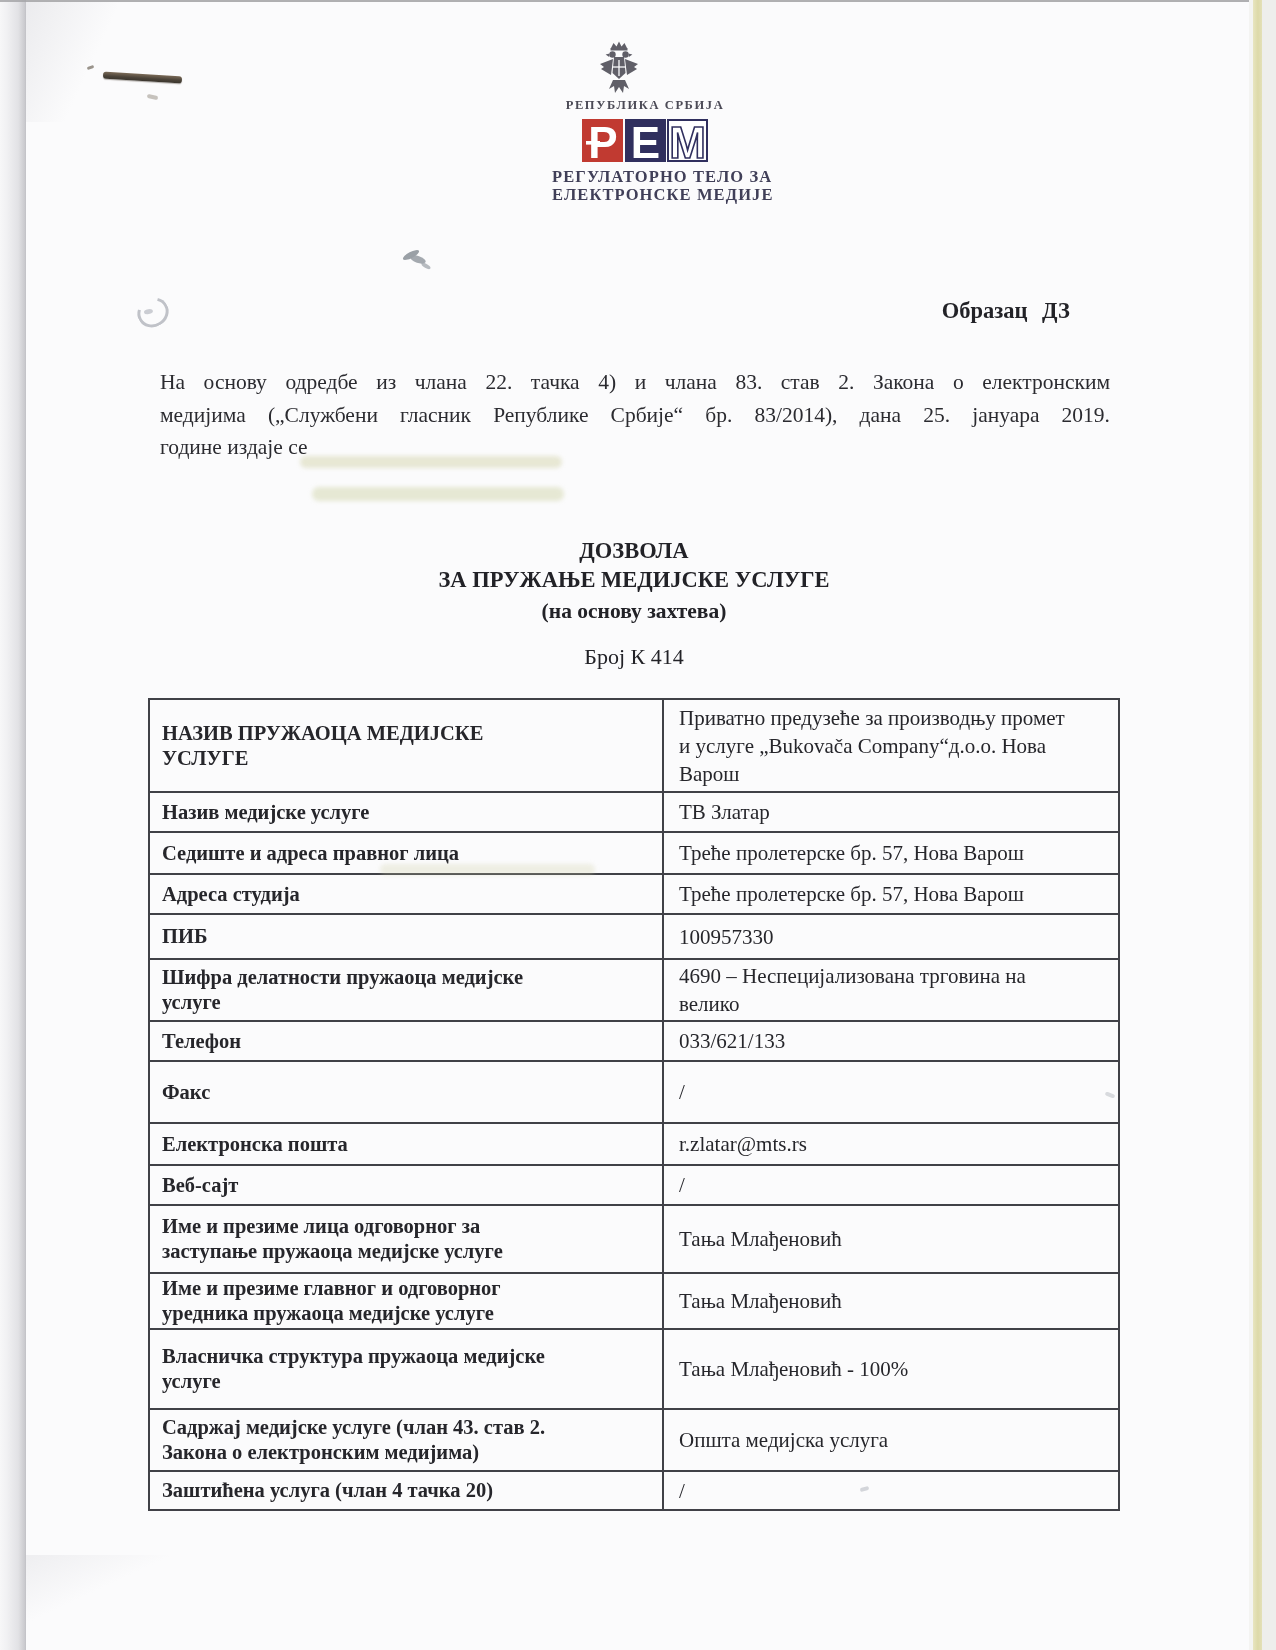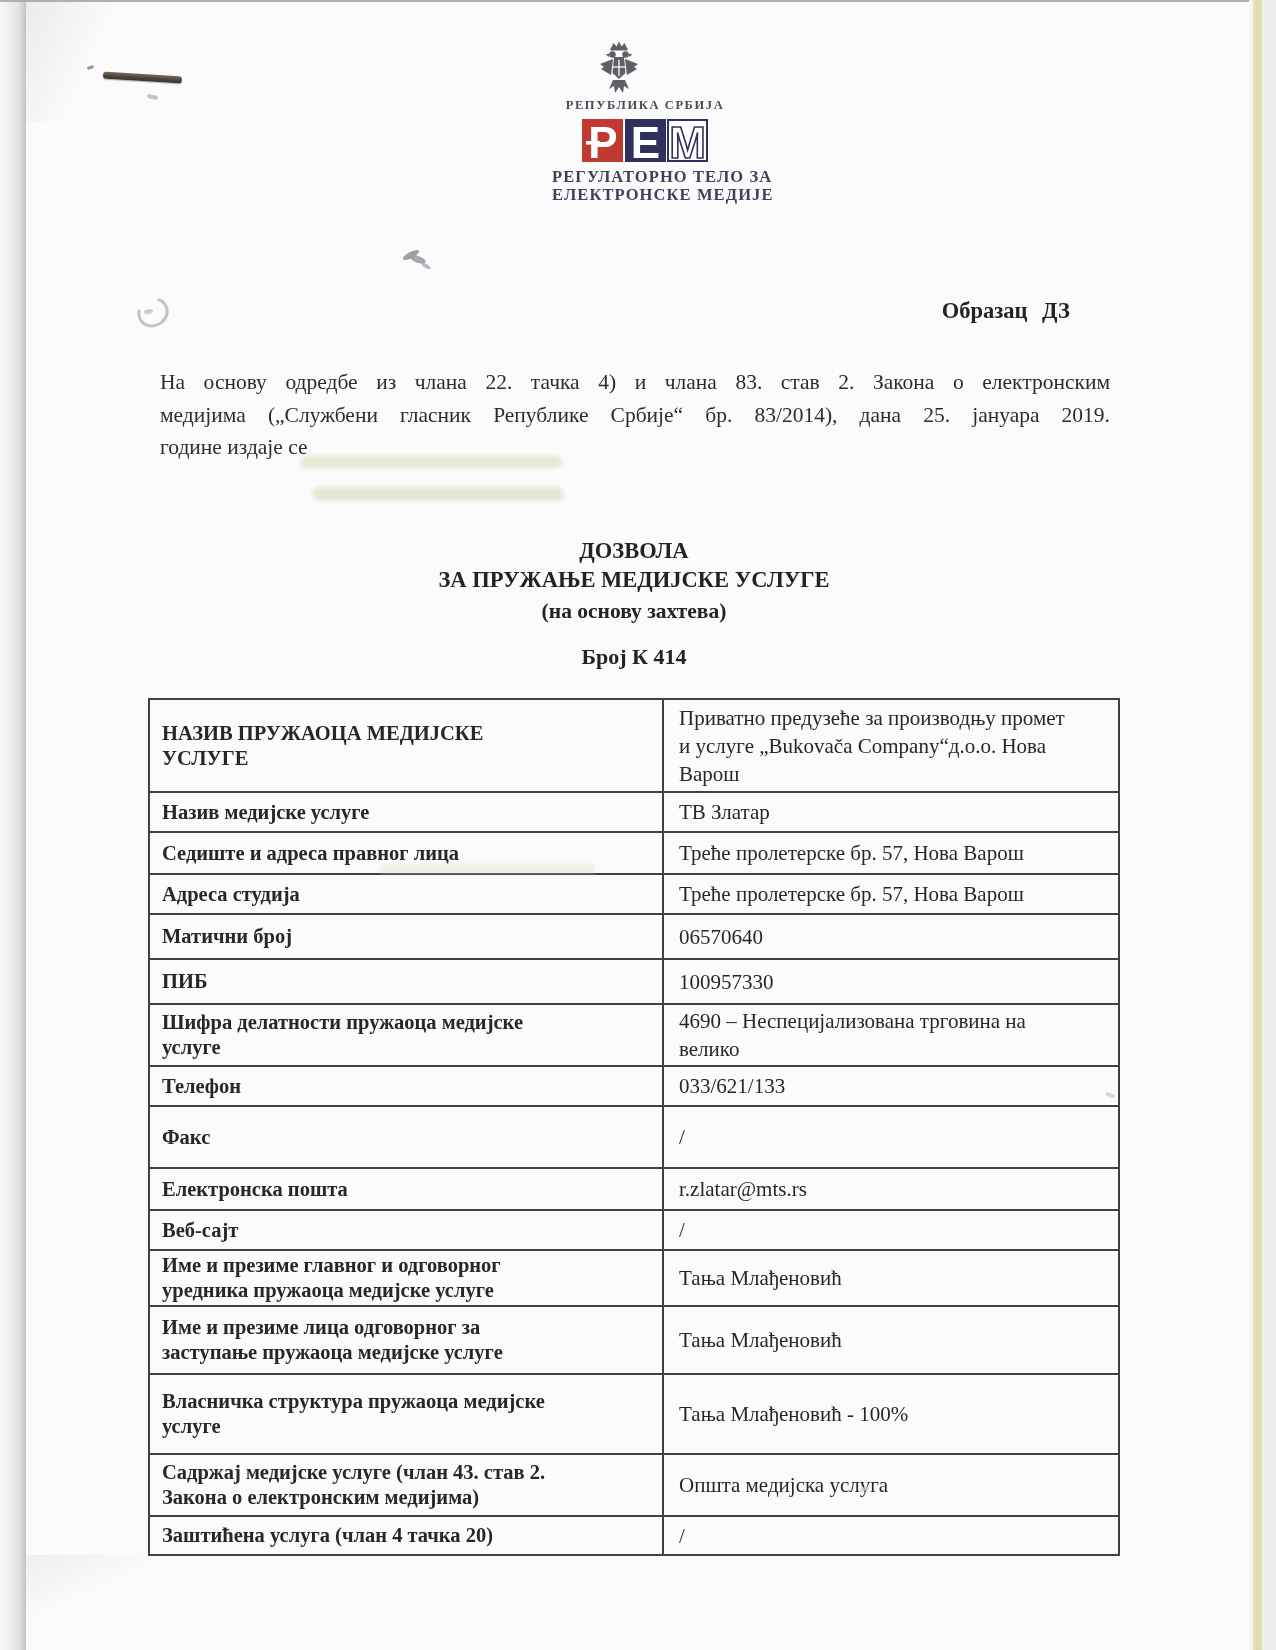--- a/index.html
+++ b/index.html
@@ -41,21 +41,21 @@
   .intro{position:absolute;left:160px;top:366px;width:950px;font-size:21.5px;color:#2b2b30;}
   .intro-line{line-height:32.5px;}
   .intro-line.just{text-align:justify;text-align-last:justify;}
 
   
   .title-block{position:absolute;left:148px;top:536px;width:972px;text-align:center;
     font-weight:bold;color:#222227;}
   .title-line{font-size:22.5px;line-height:29px;}
   .title-sub{font-size:21.5px;line-height:29px;margin-top:3px;}
   .doc-number{position:absolute;left:148px;top:644px;width:972px;text-align:center;
-    font-size:22px;font-weight:bold;color:#222227;}
+    font-size:22px;font-weight:normal;color:#222227;}
 
   
   table.lic-table{position:absolute;left:148px;top:698px;width:972px;
     border-collapse:collapse;table-layout:fixed;background:transparent;padding-left:12px;}
   table.lic-table td{border:2px solid #404147;vertical-align:middle;
     white-space:pre-line;overflow:hidden;}
   td.lbl{width:492px;font-weight:bold;font-size:20.5px;line-height:25px;padding:2px 8px 2px 12px;}
   td.val{font-size:21px;line-height:28px;padding:2px 6px 2px 15px;}
 
   
@@ -169,24 +169,20 @@
       </tr>
       <tr style="height: 42px;">
         <td class="lbl">Седиште и адреса правног лица</td>
         <td class="val">Треће пролетерске бр. 57, Нова Варош</td>
       </tr>
       <tr style="height: 40px;">
         <td class="lbl">Адреса студија</td>
         <td class="val">Треће пролетерске бр. 57, Нова Варош</td>
       </tr>
       <tr style="height: 45px;">
-        <td class="lbl">Матични број</td>
-        <td class="val">06570640</td>
-      </tr>
-      <tr style="height: 45px;">
         <td class="lbl">ПИБ</td>
         <td class="val">100957330</td>
       </tr>
       <tr style="height: 59px;">
         <td class="lbl">Шифра делатности пружаоца медијске
 услуге</td>
         <td class="val">4690 – Неспецијализована трговина на
 велико</td>
       </tr>
       <tr style="height: 40px;">
@@ -198,28 +194,28 @@
         <td class="val">/</td>
       </tr>
       <tr style="height: 42px;">
         <td class="lbl">Електронска пошта</td>
         <td class="val">r.zlatar@mts.rs</td>
       </tr>
       <tr style="height: 40px;">
         <td class="lbl">Веб-сајт</td>
         <td class="val">/</td>
       </tr>
+      <tr style="height: 68px;">
+        <td class="lbl">Име и презиме лица одговорног за
+заступање пружаоца медијске услуге</td>
+        <td class="val">Тања Млађеновић</td>
+      </tr>
       <tr style="height: 52px;">
         <td class="lbl">Име и презиме главног и одговорног
 уредника пружаоца медијске услуге</td>
-        <td class="val">Тања Млађеновић</td>
-      </tr>
-      <tr style="height: 68px;">
-        <td class="lbl">Име и презиме лица одговорног за
-заступање пружаоца медијске услуге</td>
         <td class="val">Тања Млађеновић</td>
       </tr>
       <tr style="height: 80px;">
         <td class="lbl">Власничка структура пружаоца медијске
 услуге</td>
         <td class="val">Тања Млађеновић - 100%</td>
       </tr>
       <tr style="height: 62px;">
         <td class="lbl">Садржај медијске услуге (члан 43. став 2.
 Закона о електронским медијима)</td>

